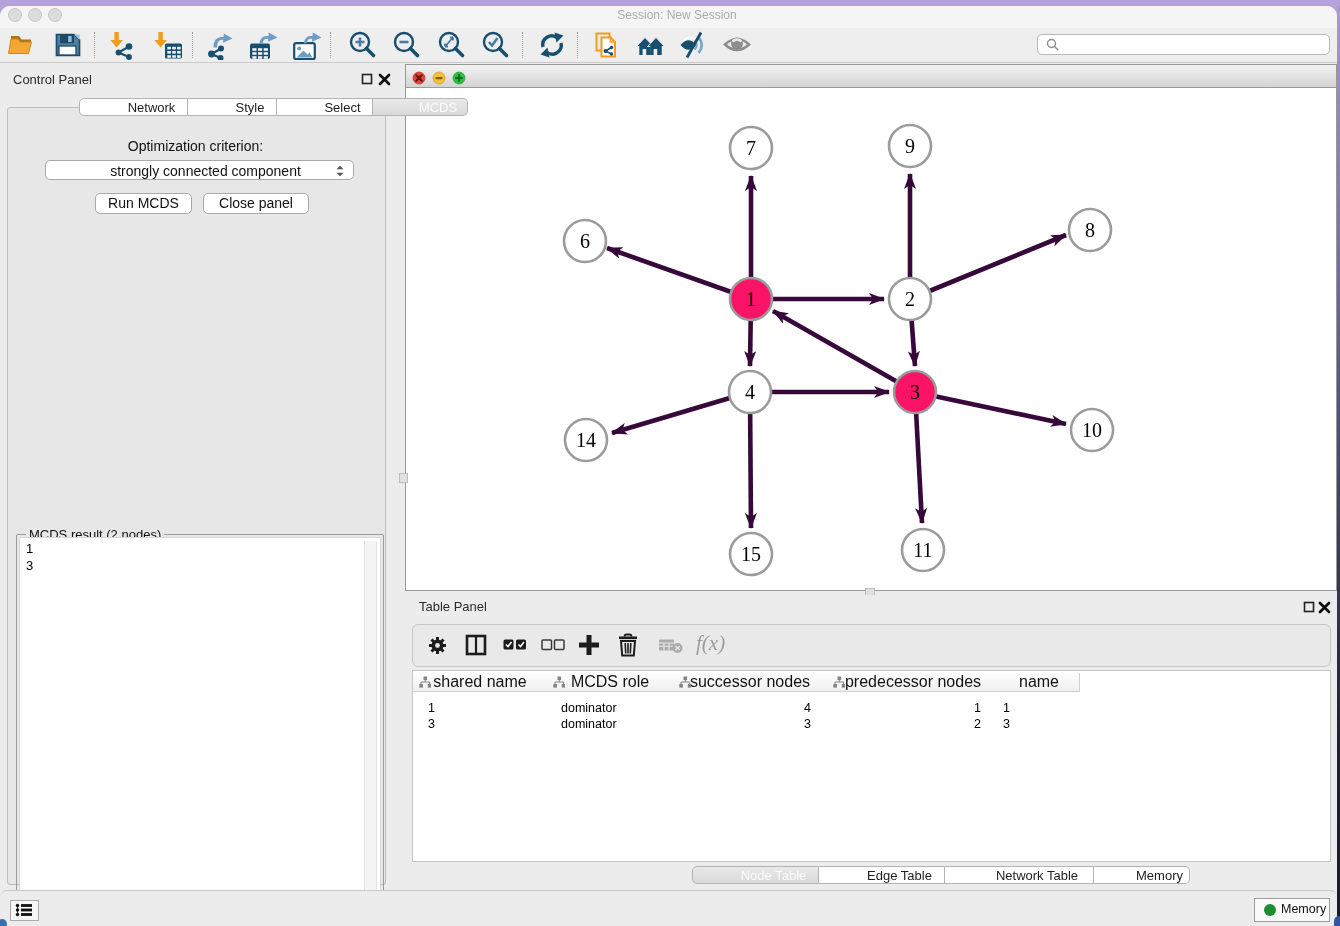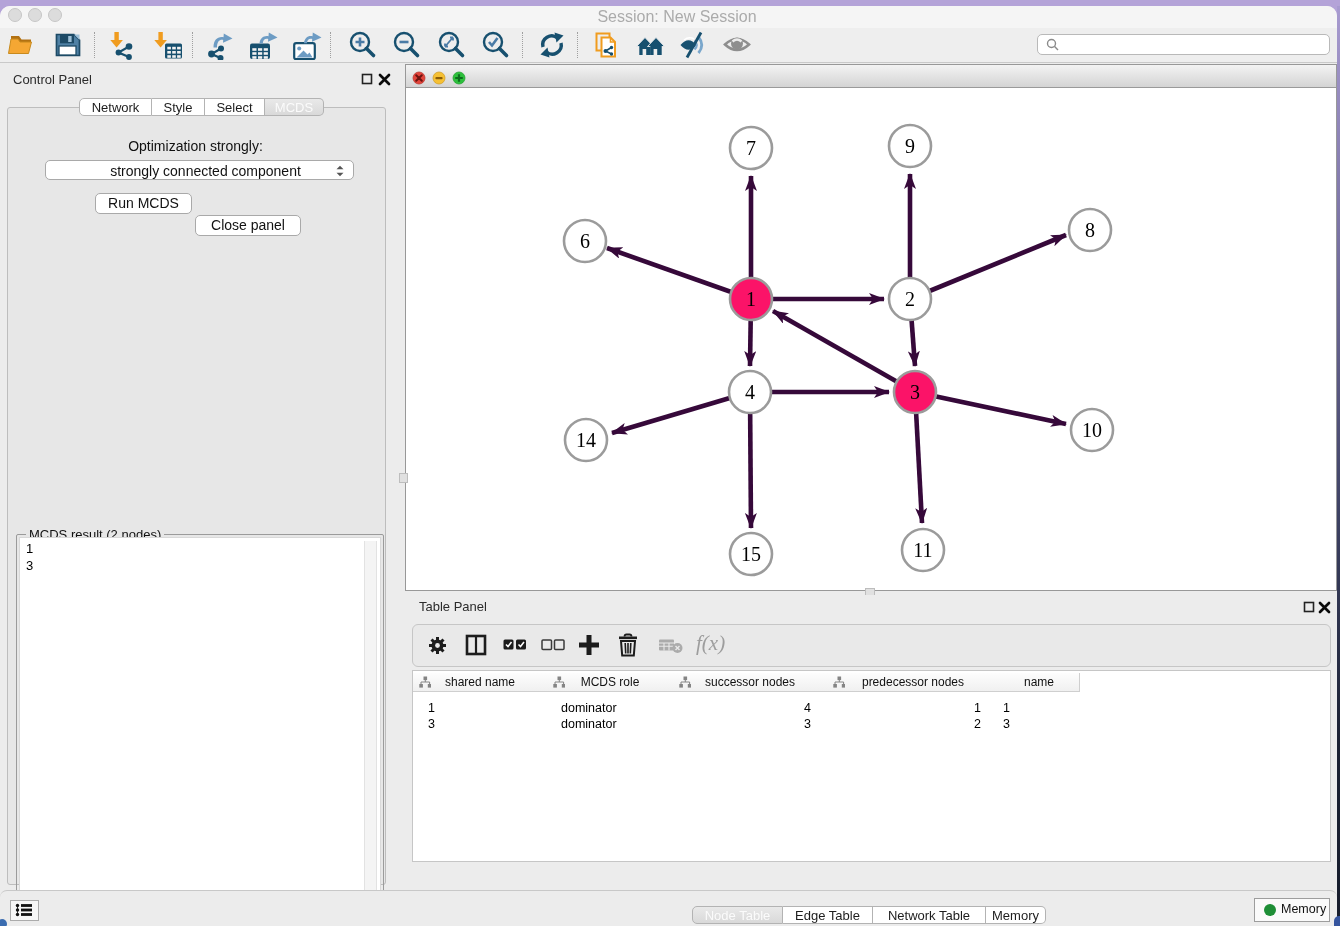--- a/index.html
+++ b/index.html
@@ -4,53 +4,53 @@
 <style>
   html,body{margin:0;padding:0;}
   body{width:1340px;height:926px;overflow:hidden;font-family:"Liberation Sans",sans-serif;background:#b4a3d8;}
   .abs{position:absolute;}
   #stage{position:relative;width:1340px;height:926px;}
   #deskright{left:1337px;top:6px;width:3px;height:920px;background:linear-gradient(#a89bd0 0%,#7a73a4 25%,#3e4264 55%,#1b2133 80%,#161c2c 100%);}
   #win{left:0;top:6px;width:1337px;height:920px;background:#ececec;border-radius:10px 10px 0 0;}
   
   #titlebar{left:0;top:0;width:1337px;height:22px;background:#f5f5f5;border-radius:10px 10px 0 0;border-bottom:1px solid #d8d8d8;}
   .tl{position:absolute;top:2px;width:12px;height:12px;border-radius:50%;background:#dcdcdc;border:1px solid #c6c6c6;}
-  #wtitle{position:absolute;left:0;right:0;top:2px;text-align:center;font-size:16px;color:#ababab;margin-left:17px;}
+  #wtitle{position:absolute;left:0;right:0;top:2px;text-align:center;font-size:12px;color:#ababab;margin-left:17px;}
   
   #toolbar{left:0;top:28px;width:1337px;height:34px;background:#eeeeee;border-bottom:1px solid #c9c9c9;}
   .sep{position:absolute;top:4px;height:26px;width:0;border-left:1px dotted #9f9f9f;}
   .ticon{position:absolute;top:7px;}
   #searchbox{position:absolute;left:1037px;top:6px;width:291px;height:19px;background:#fff;border:1px solid #b9b9b9;border-radius:5px;}
   
   #cpanel{left:0;top:63px;width:392px;height:827px;background:#ececec;}
   #cptitle{left:13px;top:9px;font-size:13px;color:#2b2b2b;}
   #cpbody{left:7px;top:44px;width:377px;height:776px;background:#e7e7e7;border:1px solid #bdbdbd;border-radius:3px;}
   .tabbar{position:absolute;display:flex;height:18px;z-index:5;}
-  .tab{font-size:13px;color:#1d1d1d;background:#fff;border:1px solid #b3b3b3;border-left:none;text-align:center;line-height:18px;}
+  .tab{font-size:13px;color:#1d1d1d;background:#fff;border:1px solid #b3b3b3;border-left:none;text-align:center;line-height:18px;padding-left:36px;}
   .tab.first{border-left:1px solid #b3b3b3;border-radius:5px 0 0 5px;}
   .tab.last{border-radius:0 5px 5px 0;}
   .tab.sel{background:linear-gradient(#e9e9e9,#d9d9d9);color:#fbfbfb;}
   #optlabel{text-align:center;font-size:14px;color:#111;}
   #combo{top:52px;width:309px;height:20px;background:#fff;border:1px solid #a9a9a9;border-radius:5px;font-size:14px;color:#111;line-height:20px;padding-left:12px;box-sizing:border-box;}
   .btn{position:absolute;height:19px;background:#fff;border:1px solid #a9a9a9;border-radius:5px;font-size:14px;color:#111;text-align:center;line-height:19px;}
   #grp{top:398px;width:366px;height:362px;border:1px solid #9b9b9b;border-radius:2px;}
   #grptitle{left:9px;top:-8px;background:#e7e7e7;padding:0 3px;font-size:13px;color:#111;position:absolute;}
   #grptext{position:absolute;left:2px;top:2px;right:2px;bottom:2px;background:#fff;border:1px solid #d9d9d9;font-size:13px;color:#000;line-height:17px;padding:2px 0 0 6px;}
   #grpsb{position:absolute;top:3px;right:3px;width:11px;bottom:3px;background:#f4f4f4;border-left:1px solid #e2e2e2;border-right:1px solid #e2e2e2;}
   
   #netframe{left:405px;top:64px;width:932px;height:527px;border:1px solid #989898;background:#fff;box-sizing:border-box;}
   #nftitle{position:absolute;left:0;top:0;right:0;height:22px;background:linear-gradient(#f3f3f3,#d4d4d4);border-bottom:1px solid #9a9a9a;}
   #nftext{position:absolute;left:0;right:0;top:3px;text-align:center;font-size:13px;color:#222;}
   #graph{position:absolute;left:0;top:23px;}
   
   #tpanel{left:405px;top:595px;width:932px;height:295px;background:#ececec;}
   #tptitle{left:14px;top:4px;font-size:13px;color:#2b2b2b;}
   #ttoolbar{left:7px;top:29px;width:917px;height:41px;background:#e9e9e9;border:1px solid #c6c6c6;border-radius:6px;}
   #ttable{left:7px;top:75px;width:917px;height:190px;background:#fff;border:1px solid #c6c6c6;}
-  .th{position:absolute;top:0;height:18px;background:linear-gradient(#fdfdfd,#f0f0f0);border-right:1px solid #cfcfcf;border-bottom:1px solid #cfcfcf;font-size:12px;color:#111;text-align:center;line-height:18px;}
+  .th{position:absolute;top:0;height:18px;background:linear-gradient(#fdfdfd,#f0f0f0);border-right:1px solid #cfcfcf;border-bottom:1px solid #cfcfcf;font-size:16px;color:#111;text-align:center;line-height:18px;}
   .td{position:absolute;font-size:12.5px;color:#000;height:16px;line-height:16px;}
   .thi{width:12px;height:12px;position:absolute;left:6px;top:3px;fill:#848484;stroke-width:1;}
   .btab{font-size:13px;}
   
   #statusbar{left:0;top:890px;width:1337px;height:36px;background:#ececec;border-top:1px solid #c8c8c8;border-radius:7px;}
   #memorybtn{position:absolute;left:1254px;top:7px;width:74px;height:22px;background:#fafafa;border:1px solid #9d9d9d;font-size:12.5px;color:#111;}
   #listbtn{position:absolute;left:10px;top:9px;width:27px;height:19px;background:#f6f6f6;border:1px solid #ababab;}
 </style>
 </head>
 <body>
@@ -205,29 +205,29 @@
     <svg class="abs" style="left:378px;top:10px" width="13" height="13" viewBox="0 0 13 13">
         <path d="M2 2 L11 11 M11 2 L2 11" stroke="#0a0a0a" stroke-width="2.7" stroke-linecap="round"></path>
       </svg>
     <div class="tabbar" style="left:79px;top:35px;">
       <div class="tab first" style="width:71px;">Network</div>
       <div class="tab" style="width:52px;">Style</div>
       <div class="tab" style="width:59px;">Select</div>
       <div class="tab sel last" style="width:58px;">MCDS</div>
     </div>
     <div class="abs" id="cpbody">
-      <div class="abs" id="optlabel" style="left:0;top:30px;width:375px;">Optimization strongly:</div>
+      <div class="abs" id="optlabel" style="left:0;top:30px;width:375px;">Optimization criterion:</div>
       <div class="abs" id="combo" style="left:37px;text-align:center;">strongly connected component
         <svg width="12" height="14" style="position:absolute;right:7px;top:3px" viewBox="0 0 12 14">
             <path d="M2.5 5.2 L6 1.8 L9.5 5.2 Z" fill="#555"></path>
             <path d="M2.5 8.8 L6 12.2 L9.5 8.8 Z" fill="#555"></path>
           </svg>
       </div>
       <div class="btn" style="left:87px;top:85px;width:95px;">Run MCDS</div>
-      <div class="btn" style="left:187px;top:85px;width:104px;margin-top:22px;">Close panel</div>
+      <div class="btn" style="left:195px;top:85px;width:104px;">Close panel</div>
       <div class="abs" id="grp" style="left:8px;margin-top:28px;">
         <div id="grptitle">MCDS result (2 nodes)</div>
         <div id="grptext">1<br>3
           <div id="grpsb"></div>
         </div>
       </div>
     </div>
   </div>
 
   <div class="abs" id="netframe">
@@ -377,21 +377,21 @@
       <div class="td" style="left:148px;top:29px;">dominator</div>
       <div class="td" style="left:378px;top:29px;width:20px;text-align:right;">4</div>
       <div class="td" style="left:548px;top:29px;width:20px;text-align:right;">1</div>
       <div class="td" style="left:590px;top:29px;">1</div>
       <div class="td" style="left:15px;top:45px;">3</div>
       <div class="td" style="left:148px;top:45px;">dominator</div>
       <div class="td" style="left:378px;top:45px;width:20px;text-align:right;">3</div>
       <div class="td" style="left:548px;top:45px;width:20px;text-align:right;">2</div>
       <div class="td" style="left:590px;top:45px;">3</div>
     </div>
-    <div class="tabbar" style="left:287px;top:271px;margin-top:40px;">
+    <div class="tabbar" style="left:287px;top:271px;">
       <div class="tab btab first sel" style="width:89px;">Node Table</div>
       <div class="tab btab" style="width:89px;">Edge Table</div>
       <div class="tab btab" style="width:112px;">Network Table</div>
       <div class="tab btab last" style="width:59px;">Memory</div>
     </div>
   </div>
 
   <div class="abs" id="statusbar">
     <div id="listbtn">
       <svg width="18" height="14" viewBox="0 0 18 14" style="position:absolute;left:4px;top:2px">

